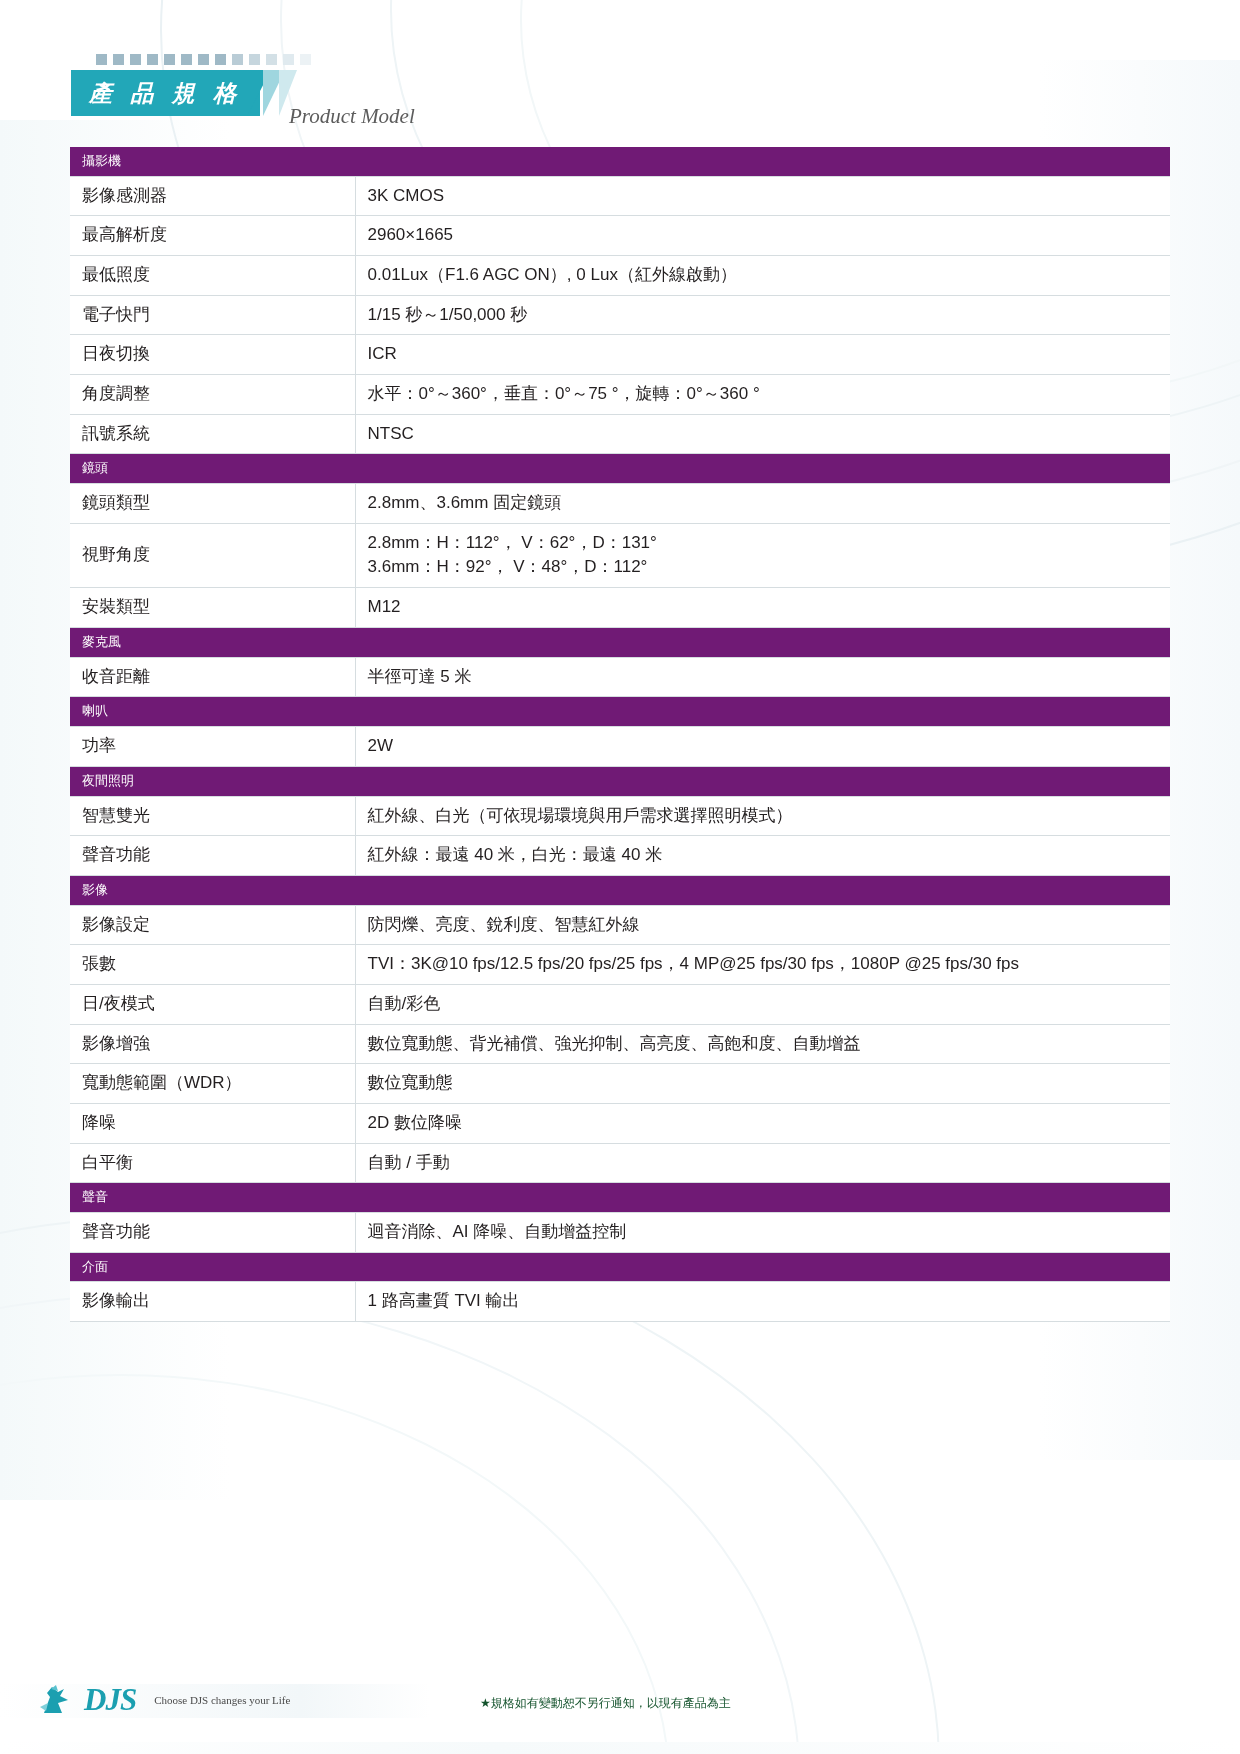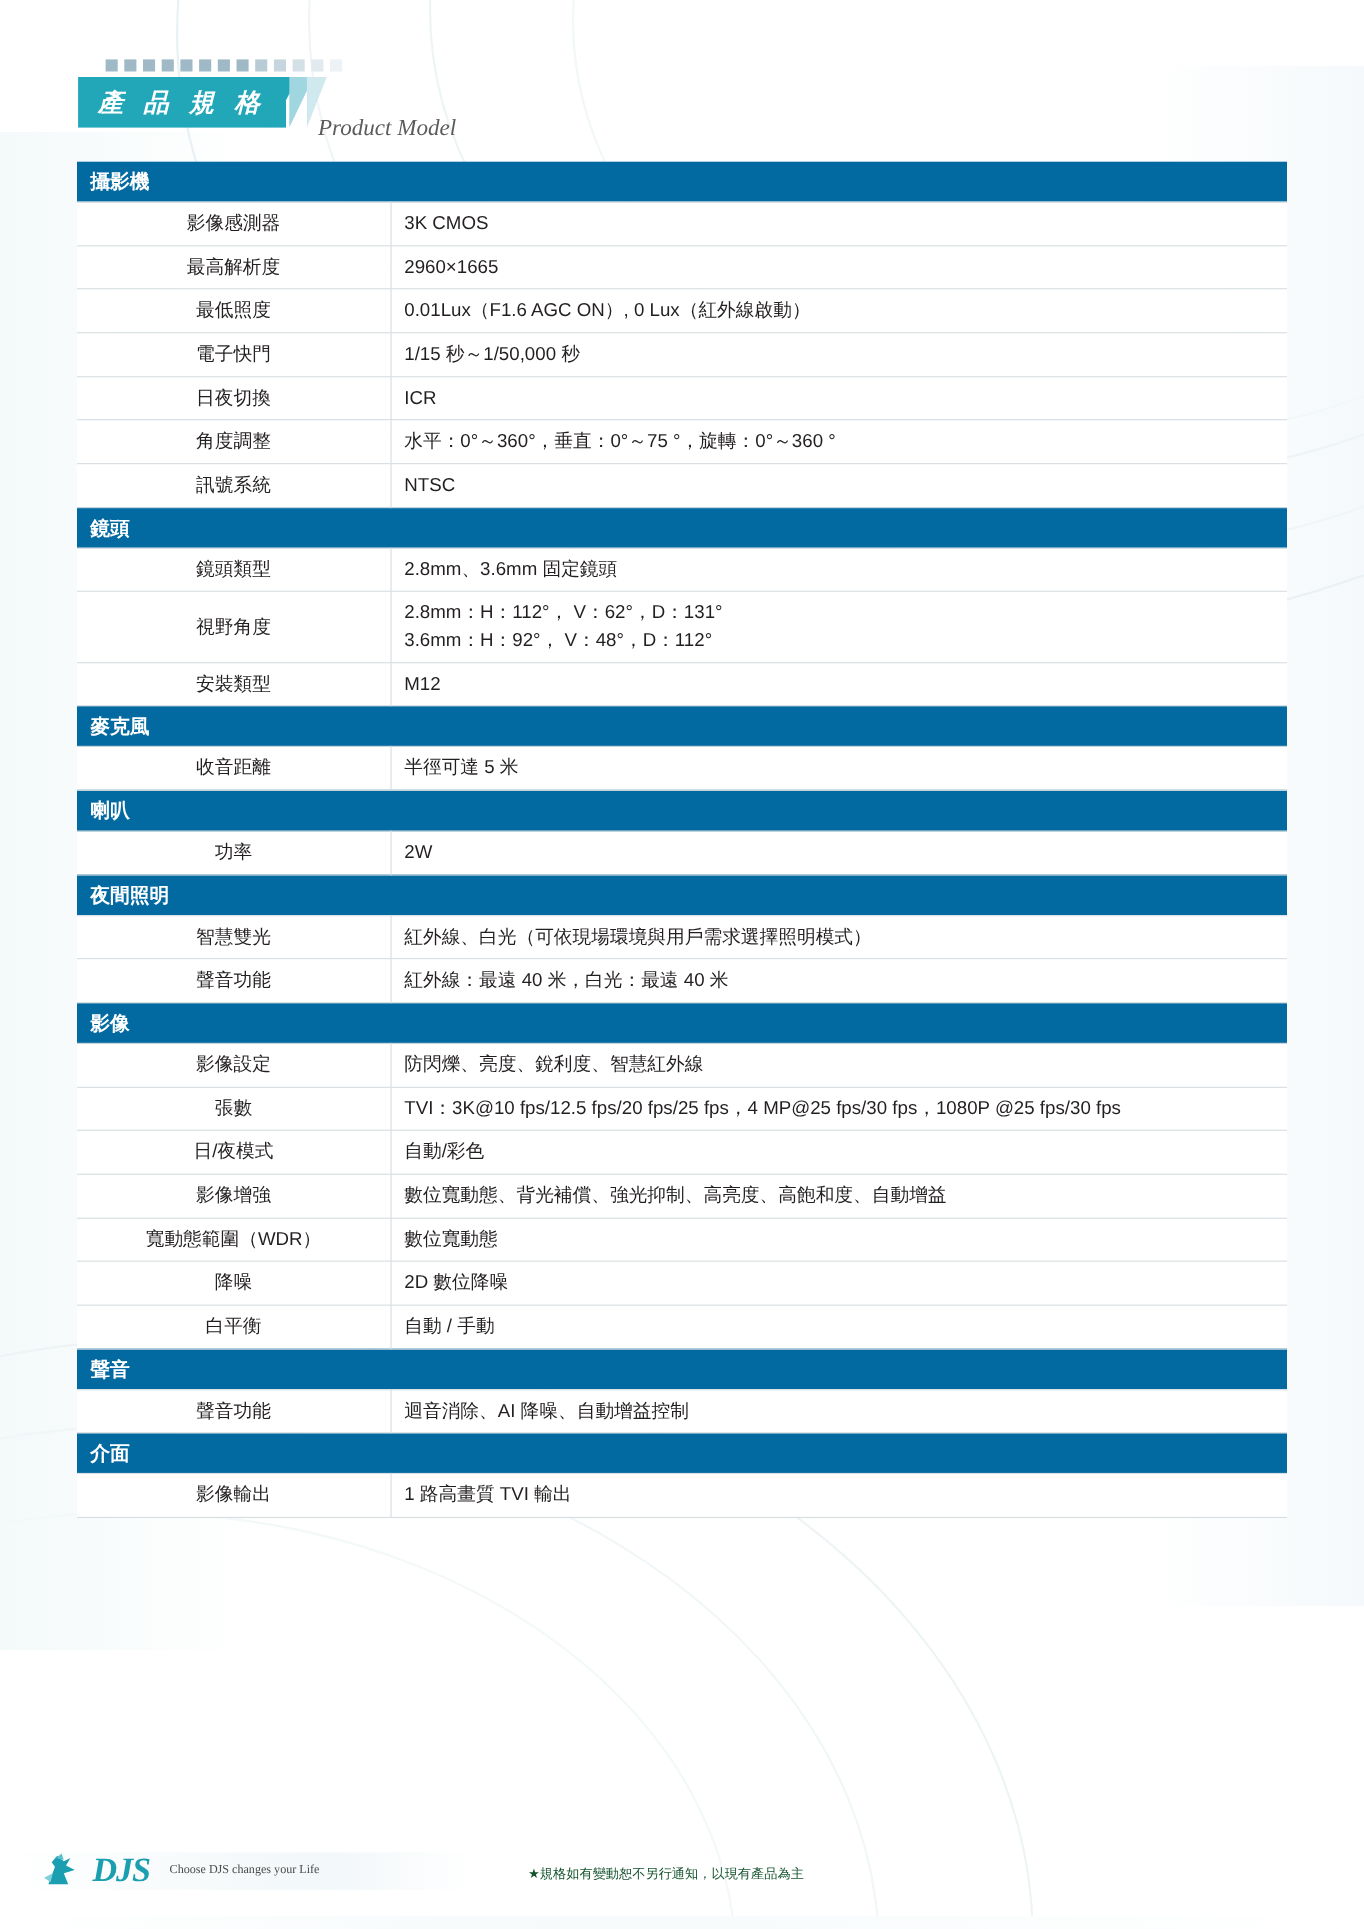--- a/index.html
+++ b/index.html
@@ -75,32 +75,32 @@
 
   
   .table-wrap {
     position:absolute; left:70px; top:147px; width:1100px; z-index:2;
   }
   table.spec { border-collapse:collapse; width:100%; table-layout:fixed; }
   table.spec col.c1 { width:285px; }
   table.spec col.c2 { width:815px; }
 
   table.spec tr.section td {
-    background:#0369a1; color:#ffffff; font-weight:bold;
-    font-size:18px; padding:5px 12px; border:none;
+    background:#701a75; color:#ffffff; font-weight:normal;
+    font-size:13px; padding:5px 12px; border:none;
   }
   table.spec td {
     border:1px solid #d6dde0;
     font-size:17px;
     padding:7px 12px;
     vertical-align:middle;
     line-height:1.45;
     background:#ffffff;
   }
-  table.spec td.k { border-left:none;text-align:center; }
+  table.spec td.k { border-left:none; }
   table.spec td.v { border-right:none; }
   table.spec tr.section td { border-left:none; border-right:none; }
 
   
   .footer { position:absolute; left:0; bottom:0; width:100%; height:120px; z-index:3; }
   .foot-band {
     position:absolute; left:0; bottom:36px; width:430px; height:34px;
     background:linear-gradient(90deg,#ffffff 0%, #f2f7f9 70%, #ffffff 100%);
   }
   .logo-row { position:absolute; left:38px; bottom:36px; display:flex; align-items:center; gap:10px; }

